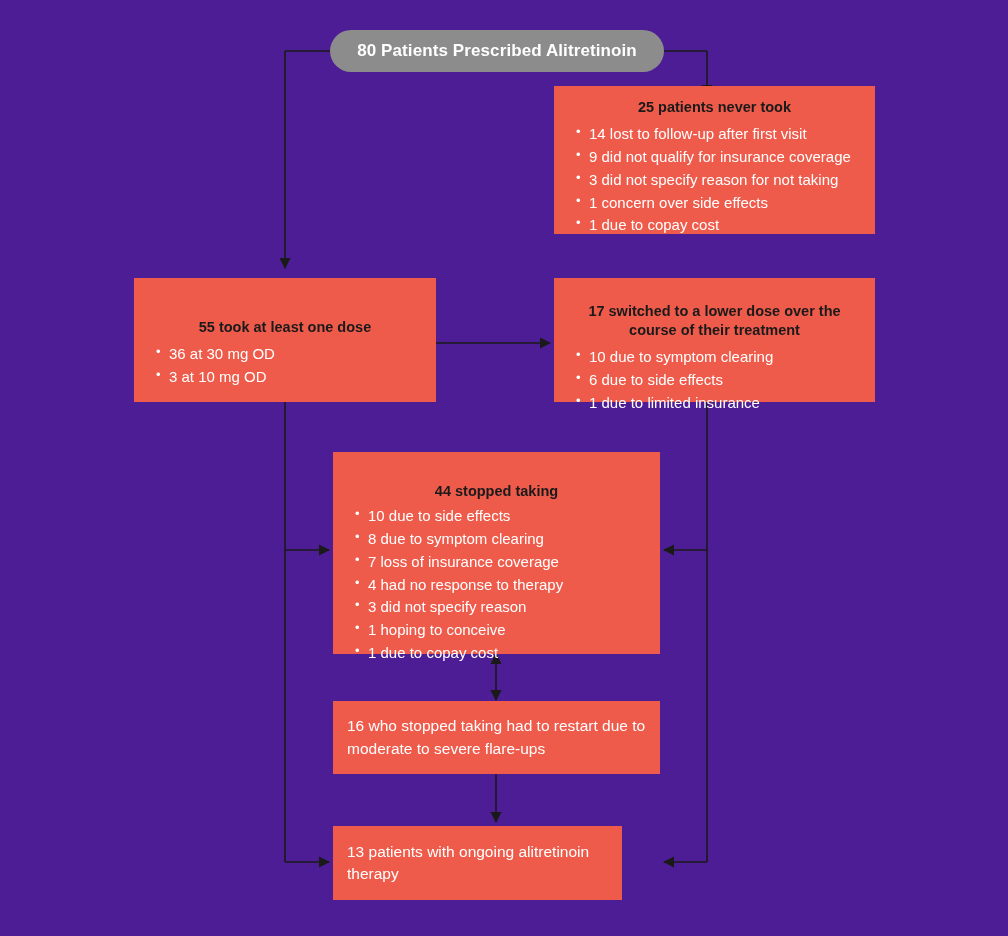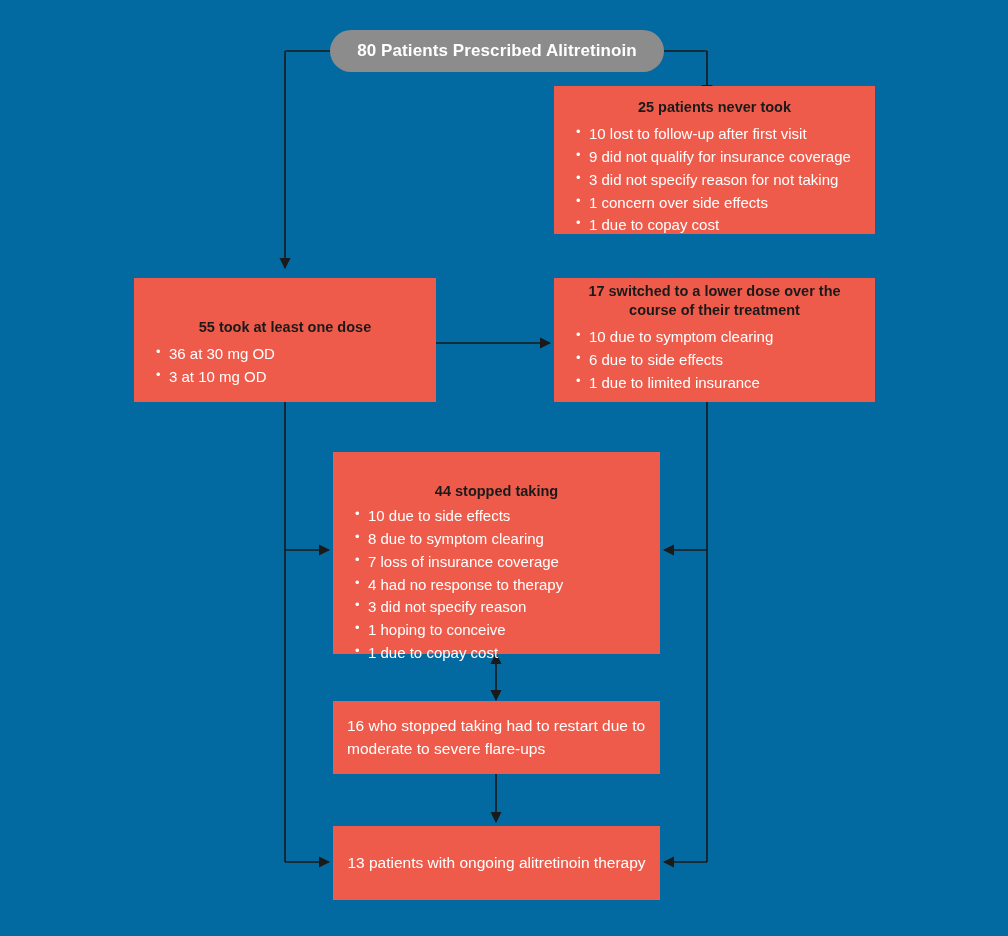--- a/index.html
+++ b/index.html
@@ -8,21 +8,21 @@
     padding: 0;
     background: #ffffff;
   }
   body {
     font-family: "Liberation Sans", sans-serif;
   }
   #canvas {
     position: relative;
     width: 1008px;
     height: 936px;
-    background: #0369a1;
+    background: #4c1d95;
     overflow: hidden;
   }
   #wires {
     position: absolute;
     left: 0;
     top: 0;
     width: 1008px;
     height: 936px;
     pointer-events: none;
   }
@@ -132,41 +132,41 @@
   </svg>
 
   <div class="node pill" style="left:330px; top:30px; width:334px; height:42px;">
     <span class="pill-title">80 Patients Prescribed Alitretinoin</span>
   </div>
 
   <div class="node" style="left:554px; top:86px; width:321px; height:148px;">
     <div class="node-inner">
       <span class="node-title">25 patients never took</span>
       <ul class="bullets">
-        <li>10 lost to follow-up after first visit</li>
+        <li>14 lost to follow-up after first visit</li>
         <li>9 did not qualify for insurance coverage</li>
         <li>3 did not specify reason for not taking</li>
         <li>1 concern over side effects</li>
         <li>1 due to copay cost</li>
       </ul>
     </div>
   </div>
 
   <div class="node" style="left:134px; top:278px; width:302px; height:124px;">
     <div class="node-inner" style="padding-top:40px;">
       <span class="node-title">55 took at least one dose</span>
       <ul class="bullets">
         <li>36 at 30 mg OD</li>
         <li>3 at 10 mg OD</li>
       </ul>
     </div>
   </div>
 
   <div class="node" style="left:554px; top:278px; width:321px; height:124px;">
-    <div class="node-inner" style="padding-top:4px;">
+    <div class="node-inner" style="padding-top:24px;">
       <span class="node-title" style="padding:0 24px;">17 switched to a lower dose over the course of their treatment</span>
       <ul class="bullets">
         <li>10 due to symptom clearing</li>
         <li>6 due to side effects</li>
         <li>1 due to limited insurance</li>
       </ul>
     </div>
   </div>
 
   <div class="node" style="left:333px; top:452px; width:327px; height:202px;">
@@ -181,17 +181,17 @@
         <li>1 hoping to conceive</li>
         <li>1 due to copay cost</li>
       </ul>
     </div>
   </div>
 
   <div class="node" style="left:333px; top:701px; width:327px; height:73px;">
     <div class="plain-text">16 who stopped taking had to restart due to moderate to severe flare-ups</div>
   </div>
 
-  <div class="node" style="left:333px; top:826px; width:327px; height:74px;">
+  <div class="node" style="left:333px; top:826px; width:289px; height:74px;">
     <div class="plain-text">13 patients with ongoing alitretinoin therapy</div>
   </div>
 
 </div>
 
 </body></html>

